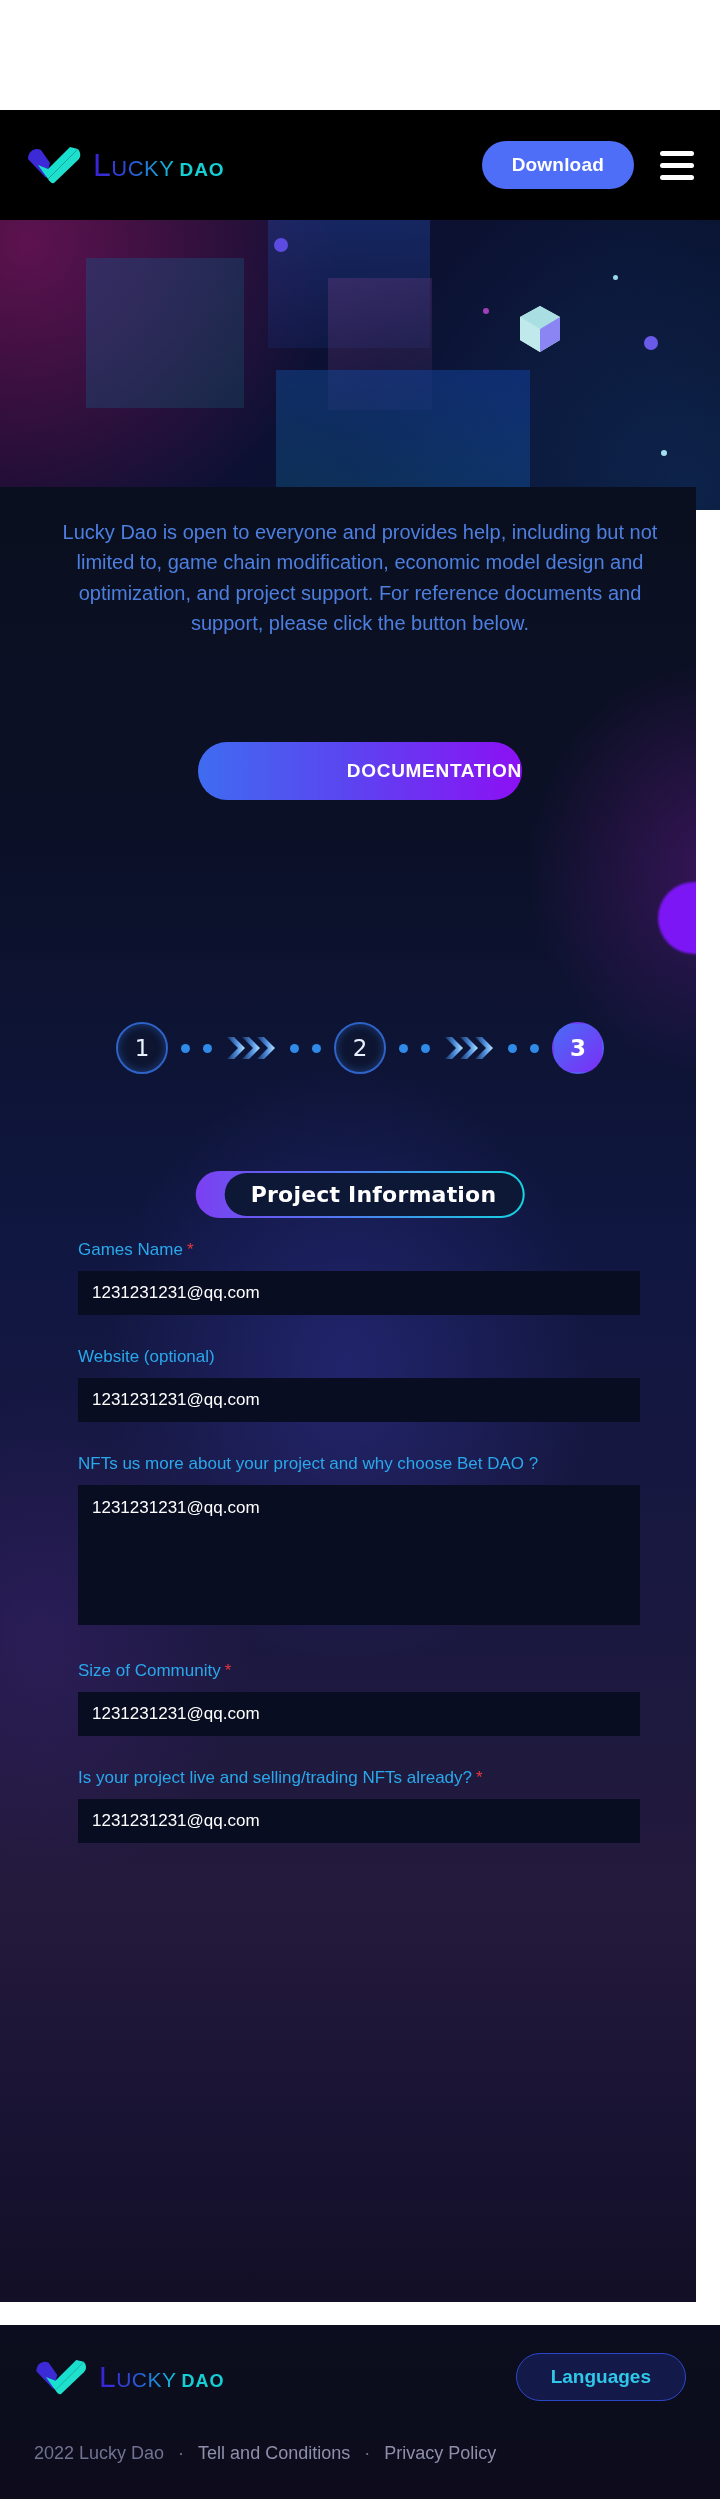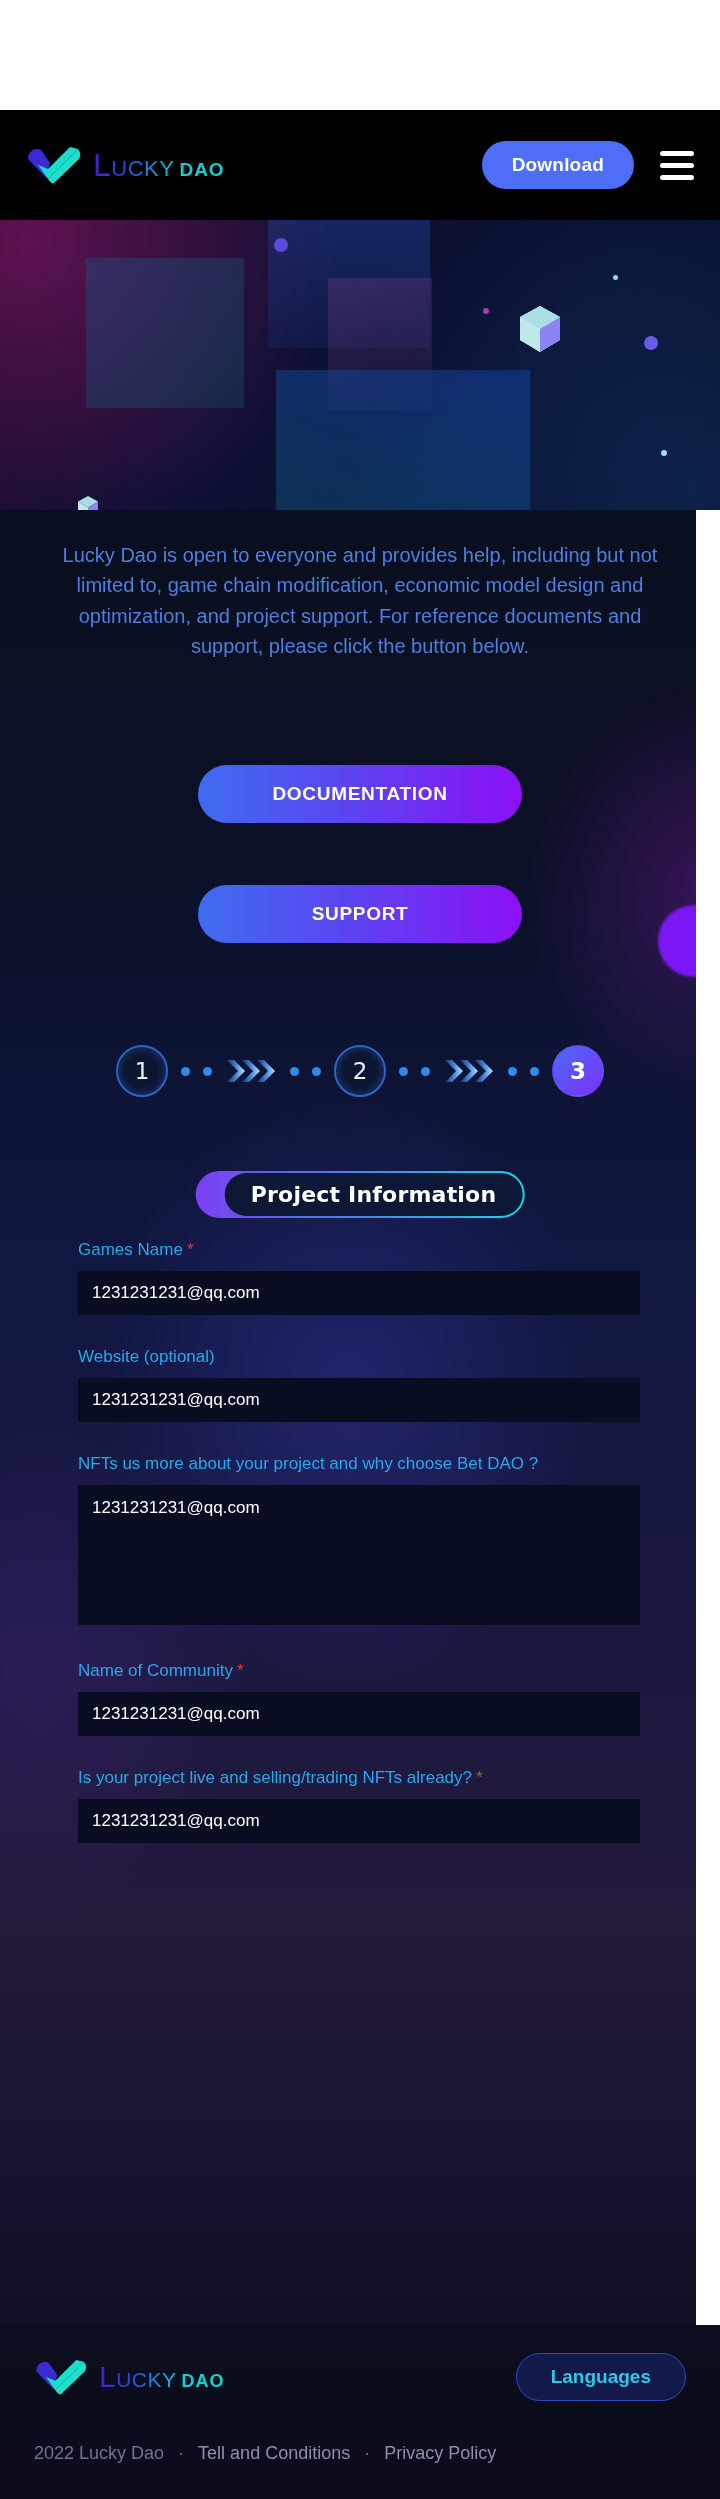--- a/index.html
+++ b/index.html
@@ -69,41 +69,42 @@
   .cube-b { left: 78px; top: 276px; }
   .hero-title {
     position: absolute; left: 0; top: 96px; width: 720px; text-align: center;
     font-size: 70px; font-weight: 700; color: #ffffff; letter-spacing: -1px;
     text-shadow: 0 0 12px rgba(190,220,255,.95), 0 0 32px rgba(120,170,255,.85), 0 0 64px rgba(70,130,255,.6);
     font-family: "DejaVu Sans", sans-serif;
   }
 
   
   .main {
-    position: absolute; top: 510px; left: 0; width: 696px; height: 1815px;
+    position: absolute; top: 487px; left: 0; width: 696px; height: 1815px;
     overflow: hidden;
     background:
       radial-gradient(ellipse 260px 300px at 102% 380px, rgba(150,30,190,.30) 0%, rgba(150,30,190,0) 70%),
       radial-gradient(ellipse 340px 420px at 50% 880px, rgba(52,52,160,.45) 0%, rgba(40,40,130,0) 72%),
       radial-gradient(ellipse 300px 360px at 6% 1150px, rgba(78,40,140,.30) 0%, rgba(78,40,140,0) 70%),
       linear-gradient(180deg, #0a0f1f 0%, #0b1026 18%, #101741 42%, #1a1840 62%, #241a3c 78%, #191333 90%, #120f26 100%);
   }
   .purple-blob { position: absolute; right: -34px; top: 395px; width: 72px; height: 72px; border-radius: 50%; background: #7c16f5; filter: blur(1px); }
 
   .lead {
     position: absolute; left: 0; top: 30px; width: 720px; padding: 0 42px;
     text-align: center; font-size: 20px; line-height: 1.52; color: #4d7fe0;
   }
 
   .btn-grad {
     position: absolute; left: 198px; width: 324px; height: 58px;
     border: none; border-radius: 30px; cursor: pointer;
     background: linear-gradient(90deg, #3f6cf0 0%, #5a46f0 45%, #8c10f4 100%);
     color: #ffffff; font-size: 19px; font-weight: 700; letter-spacing: .7px;
     font-family: "Liberation Sans", sans-serif;
+    text-align: right;
   }
   .btn-doc { top: 255px; }
   .btn-sup { top: 375px; }
 
   
   .stepper { position: absolute; left: 0; top: 526px; width: 720px; height: 70px; display: flex; align-items: center; justify-content: center; gap: 0; }
   .step-circle {
     width: 52px; height: 52px; border-radius: 50%;
     display: flex; align-items: center; justify-content: center;
     font-size: 23px; color: #e8f1ff; font-family: "DejaVu Sans", sans-serif;
@@ -233,21 +234,20 @@
     </div>
 
   </div>
 
   <div class="main">
     <div class="purple-blob"></div>
 
     <p class="lead">Lucky Dao is open to everyone and provides help, including but not limited to, game chain modification, economic model design and optimization, and project support. For reference documents and support, please click the button below.</p>
 
     <button class="btn-grad btn-doc">DOCUMENTATION</button>
-    <button class="btn-grad btn-sup">SUPPORT</button>
 
     <div class="stepper">
       <div class="step-circle step-idle">
         <span>1</span>
       </div>
       <div class="step-gap">
         <span class="s-dot"></span>
         <span class="s-dot"></span>
         <span class="chev">
           <svg viewBox="0 0 52 26" width="52" height="26" xmlns="http://www.w3.org/2000/svg">
@@ -317,21 +317,21 @@
 
     <div class="field">
       <label class="field-label">
         <span>NFTs us more about your project and why choose Bet DAO ?</span>
       </label>
       <textarea class="field-textarea" style="">1231231231@qq.com</textarea>
     </div>
 
     <div class="field">
       <label class="field-label">
-        <span>Name of Community</span><span class="req">*</span>
+        <span>Size of Community</span><span class="req">*</span>
       </label>
       <input class="field-input" type="text" value="1231231231@qq.com" style="">
     </div>
 
     <div class="field">
       <label class="field-label">
         <span>Is your project live and selling/trading NFTs already?</span><span class="req">*</span>
       </label>
       <input class="field-input" type="text" value="1231231231@qq.com" style="">
     </div>

